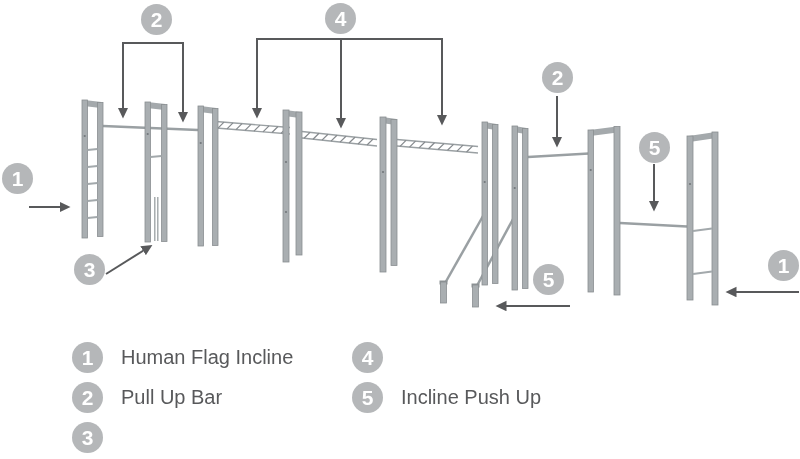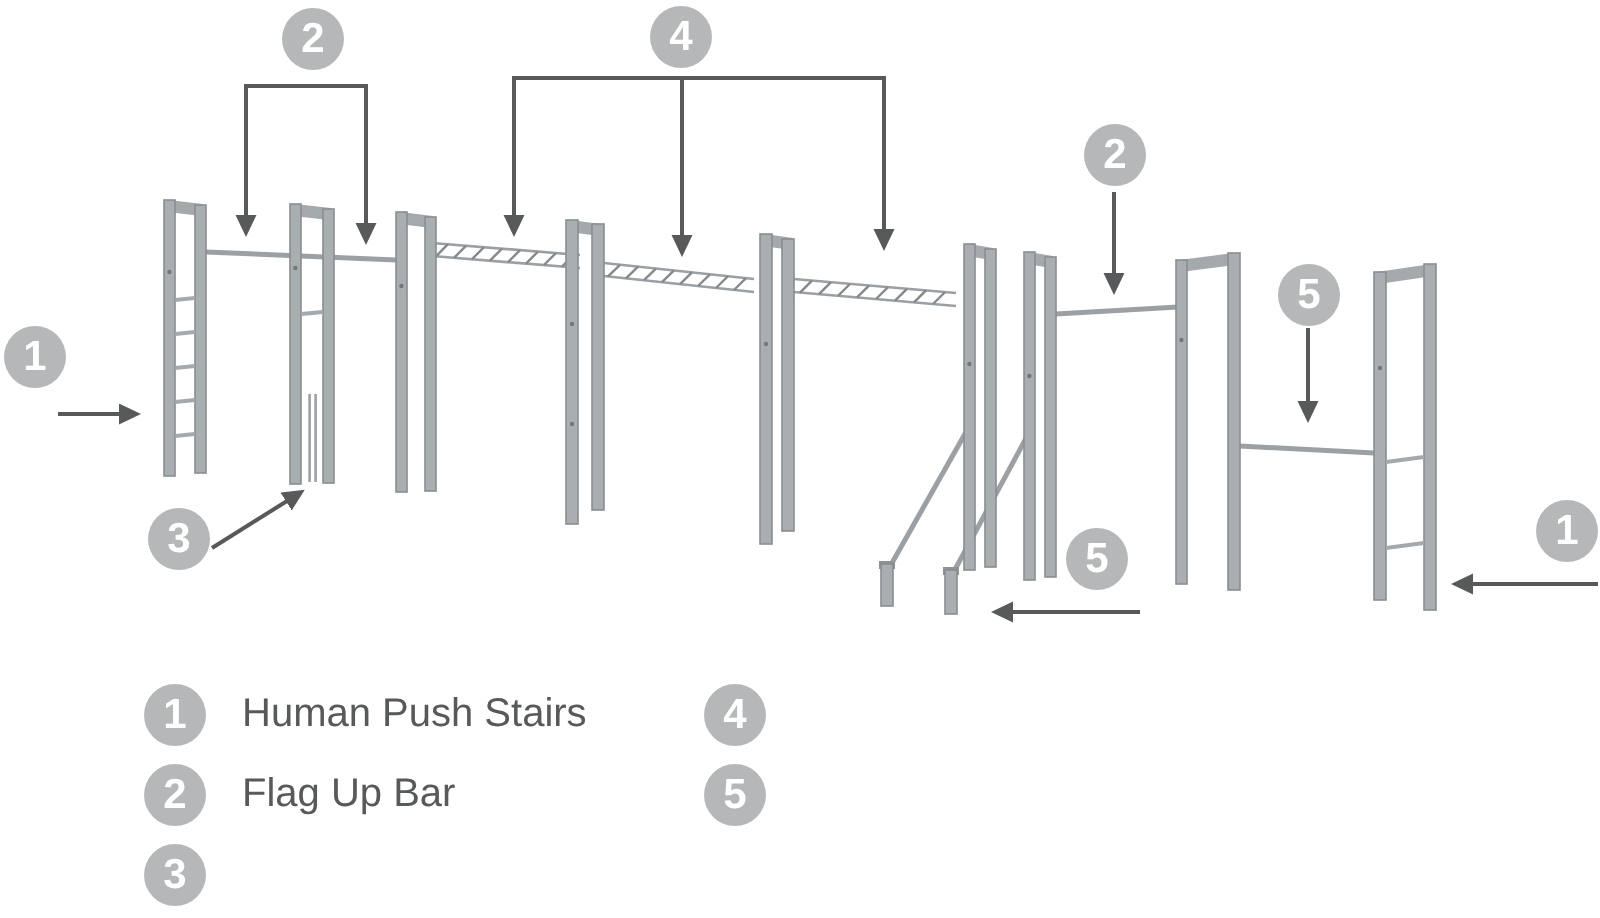--- a/index.html
+++ b/index.html
@@ -220,41 +220,42 @@
   </div>
   <div class="badge" style="left:768px;top:250px">
     <span>1</span>
   </div>
 
   <div class="legend-col" style="left:72px;top:342px">
     <div class="legend-item">
       <div class="badge">
         <span>1</span>
       </div>
-      <span class="legend-label">Human Push Stairs</span>
+      <span class="legend-label">Human Flag Incline</span>
     </div>
     <div class="legend-item">
       <div class="badge">
         <span>2</span>
       </div>
-      <span class="legend-label">Flag Up Bar</span>
+      <span class="legend-label">Pull Up Bar</span>
     </div>
     <div class="legend-item">
       <div class="badge">
         <span>3</span>
       </div>
     </div>
   </div>
 
   <div class="legend-col" style="left:352px;top:342px">
     <div class="legend-item">
       <div class="badge">
         <span>4</span>
       </div>
     </div>
     <div class="legend-item">
       <div class="badge">
         <span>5</span>
       </div>
+      <span class="legend-label">Incline Push Up</span>
     </div>
   </div>
 
 </div>
 
 </body></html>

